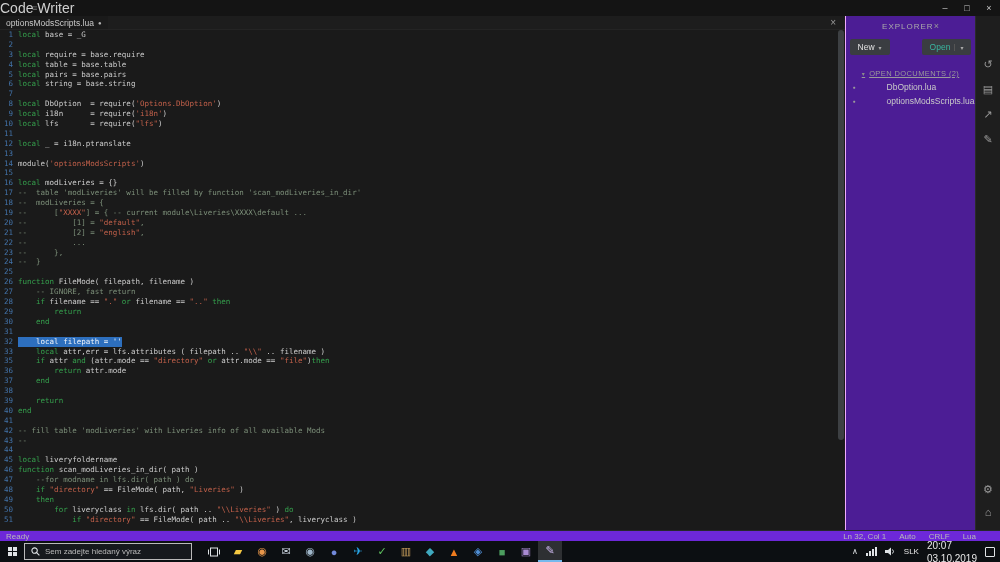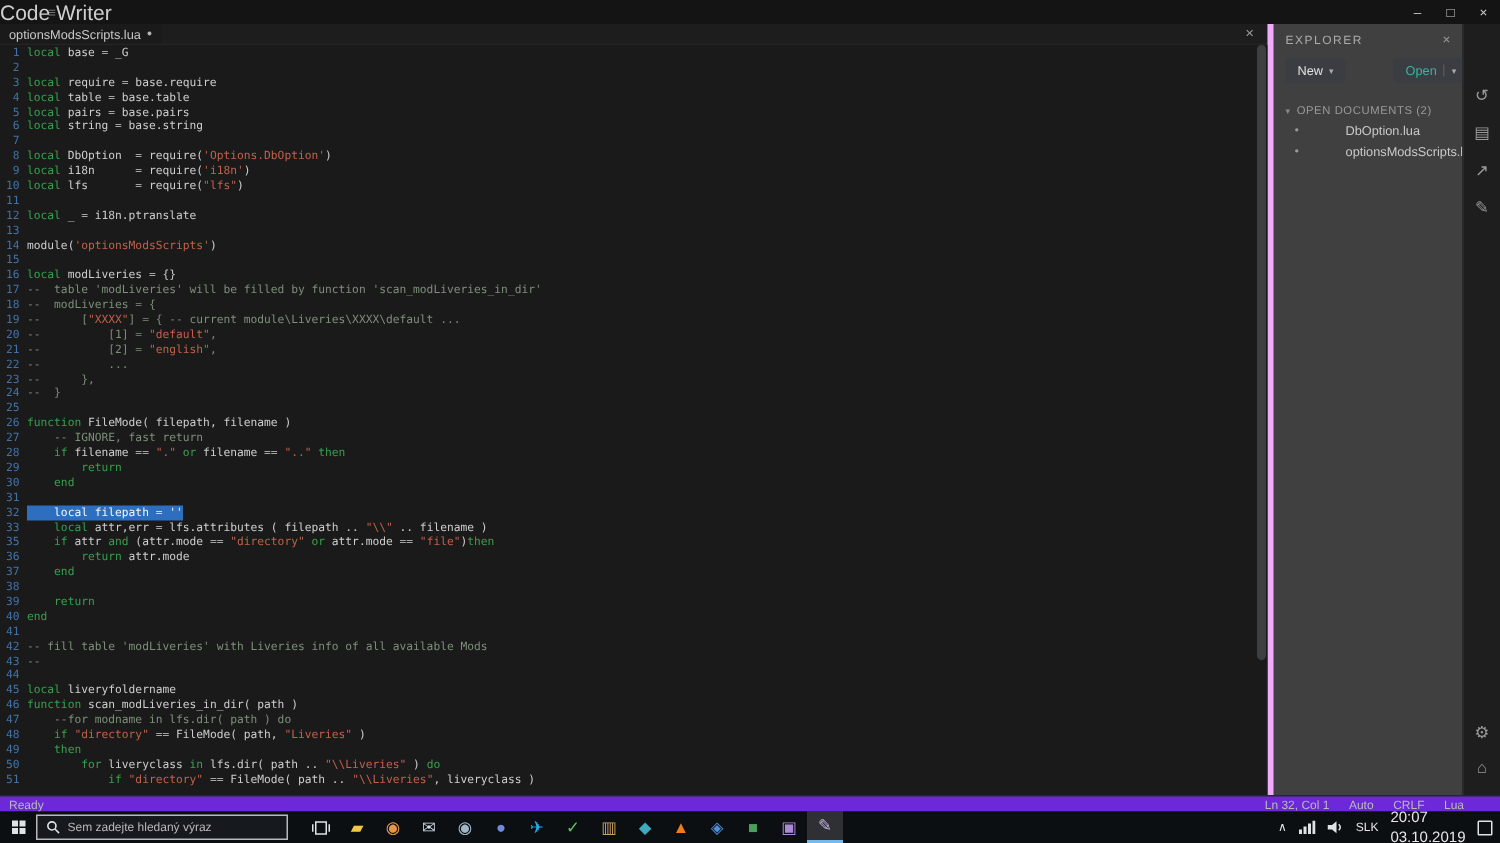--- a/index.html
+++ b/index.html
@@ -31,30 +31,30 @@
   .t-k { color:var(--keyword); }
   .t-s { color:var(--string); }
   .t-c { color:var(--comment); }
   .t-p { color:var(--plain); }
   .codetext.sel { background:var(--selection); }
   .codetext.sel span { color:#f2f6fb; }
   .scrollbar { position:absolute; top:0; right:1px; width:6px; height:100%; }
   .scrollbar .thumb { width:6px; height:82%; background:#3d4043; border-radius:3px; }
 
   
-  .explorer { width:130px; flex:0 0 130px; background:#404040; border-left:4px solid #f0abfc; display:flex; flex-direction:column; }
+  .explorer { width:130px; flex:0 0 130px; background:#4c1d95; border-left:1px solid #f0abfc; display:flex; flex-direction:column;align-items:center; }
   .exp-head { display:flex; align-items:center; padding:5px 8px 4px; }
   .exp-title { font-size:8px; letter-spacing:1px; color:#ababab; }
   .exp-close { margin-left:auto; color:#9a9a9a; font-size:9px; }
   .exp-buttons { display:flex; justify-content:space-between; margin:4px 8px 12px;gap:32px; }
   .btn { background:#3a3d41; border-radius:2px; padding:3px 8px; font-size:8.5px; color:#e2e2e2; display:flex; align-items:center; gap:4px; }
   .btn .caret { font-size:6px; color:#aaa; }
   .btn.open .btn-label { color:var(--accent); }
   .btn.open .caret { border-left:1px solid #555; padding-left:5px; }
-  .exp-section { display:flex; align-items:center; gap:4px; padding:2px 8px; font-size:7.5px; color:#9a9a9a; letter-spacing:.4px; }
+  .exp-section { display:flex; align-items:center; gap:4px; padding:2px 8px; font-size:7.5px; color:#9a9a9a; letter-spacing:.4px;text-decoration:underline; }
   .exp-section .tri { font-size:6px; color:#8a8a8a; }
   .doc-item { display:flex; align-items:center; gap:5px; padding:2px 8px 2px 14px; }
   .doc-item .bullet { font-size:5px; color:#9a9a9a; }
   .doc-item .doc-label { font-size:8.5px; color:#c9c9c9;padding-left:26px; }
 
   
   .iconstrip { width:25px; flex:0 0 25px; background:#1e1e1e; border-left:1px solid #2b2b2b; display:flex; flex-direction:column; align-items:center; }
   .iconstrip .grp-top { margin-top:42px; display:flex; flex-direction:column; gap:13px; }
   .iconstrip .grp-bottom { margin-top:auto; margin-bottom:12px; display:flex; flex-direction:column; gap:11px; }
   .strip-icon { color:#9a9a9a; font-size:11px; line-height:12px; text-align:center; }

